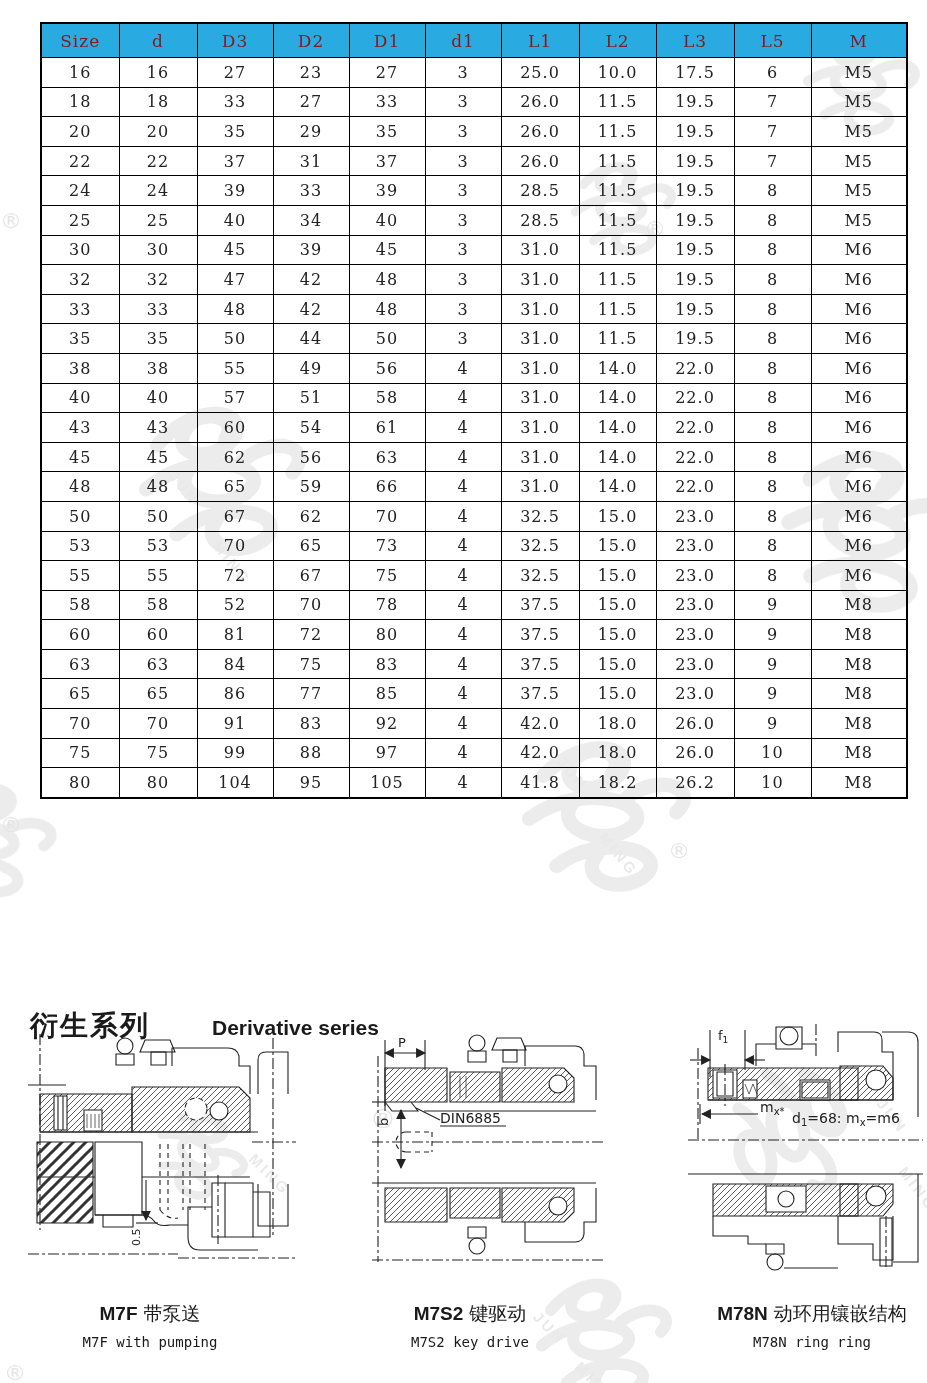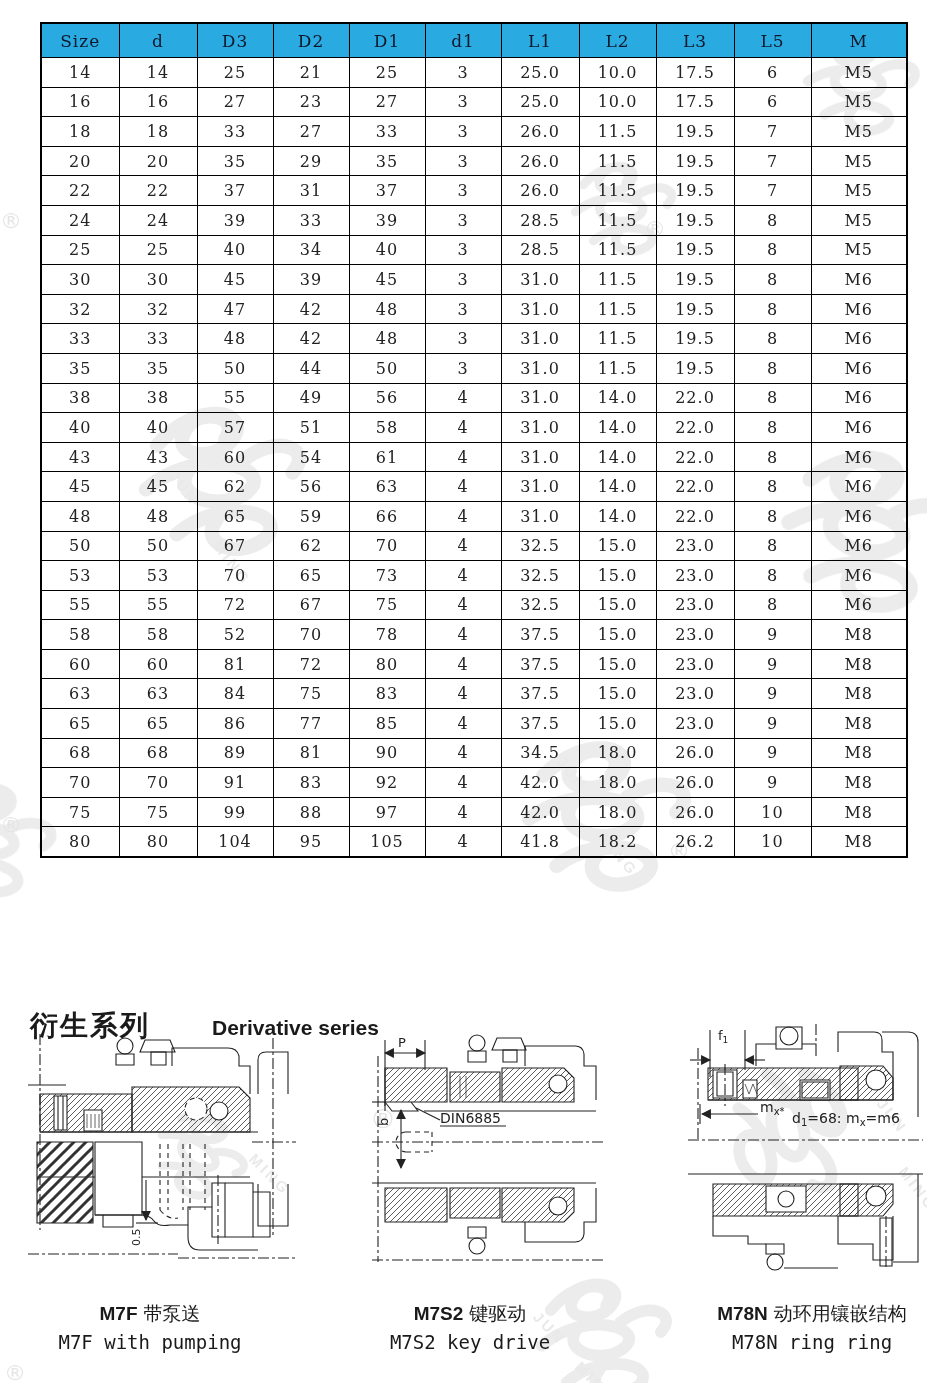--- a/index.html
+++ b/index.html
@@ -6,39 +6,39 @@
   .page{position:relative;width:927px;height:1383px;background:#ffffff;overflow:hidden;
         font-family:"DejaVu Serif", serif;color:#1a1a1a;}
   
   .wm-layer{position:absolute;left:0;top:0;width:927px;height:1383px;z-index:0;pointer-events:none;}
   
   .dim-table{position:absolute;left:40px;top:22px;width:866px;z-index:2;
              border-collapse:collapse;table-layout:fixed;background:transparent;}
   .dim-table th,.dim-table td{border:1px solid #000;text-align:center;padding:0;
              font-family:"DejaVu Serif", serif;letter-spacing:1px;}
   .dim-table{border:2px solid #000;}
-  .dim-table thead th{height:33px;background:#29abe2;color:#0f172a;font-size:17px;font-weight:normal;}
+  .dim-table thead th{height:33px;background:#29abe2;color:#7f1d1d;font-size:17px;font-weight:normal;}
   .dim-table tbody td{height:28.6px;font-size:16px;color:#222;background:transparent;}
   
   .section-heading{position:absolute;left:30px;top:992px;z-index:2;display:flex;align-items:baseline;}
   .section-heading .zh{font-size:28px;font-weight:600;font-family:"DejaVu Sans", sans-serif;letter-spacing:2px;}
   .section-heading .en{font-size:21px;font-weight:bold;font-family:"Liberation Sans", sans-serif;margin-left:62px;margin-top:24px;}
   
   .fig{position:absolute;z-index:2;}
   .fig svg{display:block;}
   .fig line,.fig path,.fig rect,.fig circle,.fig polygon,.fig polyline{vector-effect:non-scaling-stroke;}
   .cl{stroke-dasharray:11 3 3 3;}
   .hid{stroke-dasharray:5 4;}
   .fig text{font-family:"DejaVu Sans", sans-serif;fill:#222;stroke:none;}
   
   .cap{position:absolute;z-index:2;text-align:center;}
   .cap .l1{font-size:19px;line-height:34px;white-space:nowrap;}
   .cap .l1 .code{font-family:"Liberation Sans", sans-serif;font-weight:bold;}
   .cap .l1 .zh{font-family:"DejaVu Sans", sans-serif;margin-left:6px;}
-  .cap .l2{font-size:19px;line-height:22px;font-family:"DejaVu Sans Mono", monospace;white-space:nowrap;}
+  .cap .l2{font-size:14px;line-height:22px;font-family:"DejaVu Sans Mono", monospace;white-space:nowrap;}
   
   .wm-word{font-family:"Liberation Sans", sans-serif;fill:#d7d7d7;font-weight:bold;letter-spacing:3px;}
   .wm-reg{font-family:"DejaVu Sans", sans-serif;fill:#cfcfcf;}
 </style>
 </head>
 <body>
 
 <div class="page">
 
   <svg class="wm-layer" width="927" height="1383" viewBox="0 0 927 1383">
@@ -102,46 +102,33 @@
           <th>d1</th>
           <th>L1</th>
           <th>L2</th>
           <th>L3</th>
           <th>L5</th>
           <th>M</th>
         </tr>
     </thead>
     <tbody>
         <tr>
-          <td>14</td>
-          <td>14</td>
-          <td>25</td>
-          <td>21</td>
-          <td>25</td>
+          <td>16</td>
+          <td>16</td>
+          <td>27</td>
+          <td>23</td>
+          <td>27</td>
           <td>3</td>
           <td>25.0</td>
           <td>10.0</td>
           <td>17.5</td>
           <td>6</td>
           <td>M5</td>
         </tr>
         <tr>
-          <td>16</td>
-          <td>16</td>
-          <td>27</td>
-          <td>23</td>
-          <td>27</td>
-          <td>3</td>
-          <td>25.0</td>
-          <td>10.0</td>
-          <td>17.5</td>
-          <td>6</td>
-          <td>M5</td>
-        </tr>
-        <tr>
           <td>18</td>
           <td>18</td>
           <td>33</td>
           <td>27</td>
           <td>33</td>
           <td>3</td>
           <td>26.0</td>
           <td>11.5</td>
           <td>19.5</td>
           <td>7</td>
@@ -397,33 +384,20 @@
         <tr>
           <td>65</td>
           <td>65</td>
           <td>86</td>
           <td>77</td>
           <td>85</td>
           <td>4</td>
           <td>37.5</td>
           <td>15.0</td>
           <td>23.0</td>
-          <td>9</td>
-          <td>M8</td>
-        </tr>
-        <tr>
-          <td>68</td>
-          <td>68</td>
-          <td>89</td>
-          <td>81</td>
-          <td>90</td>
-          <td>4</td>
-          <td>34.5</td>
-          <td>18.0</td>
-          <td>26.0</td>
           <td>9</td>
           <td>M8</td>
         </tr>
         <tr>
           <td>70</td>
           <td>70</td>
           <td>91</td>
           <td>83</td>
           <td>92</td>
           <td>4</td>

